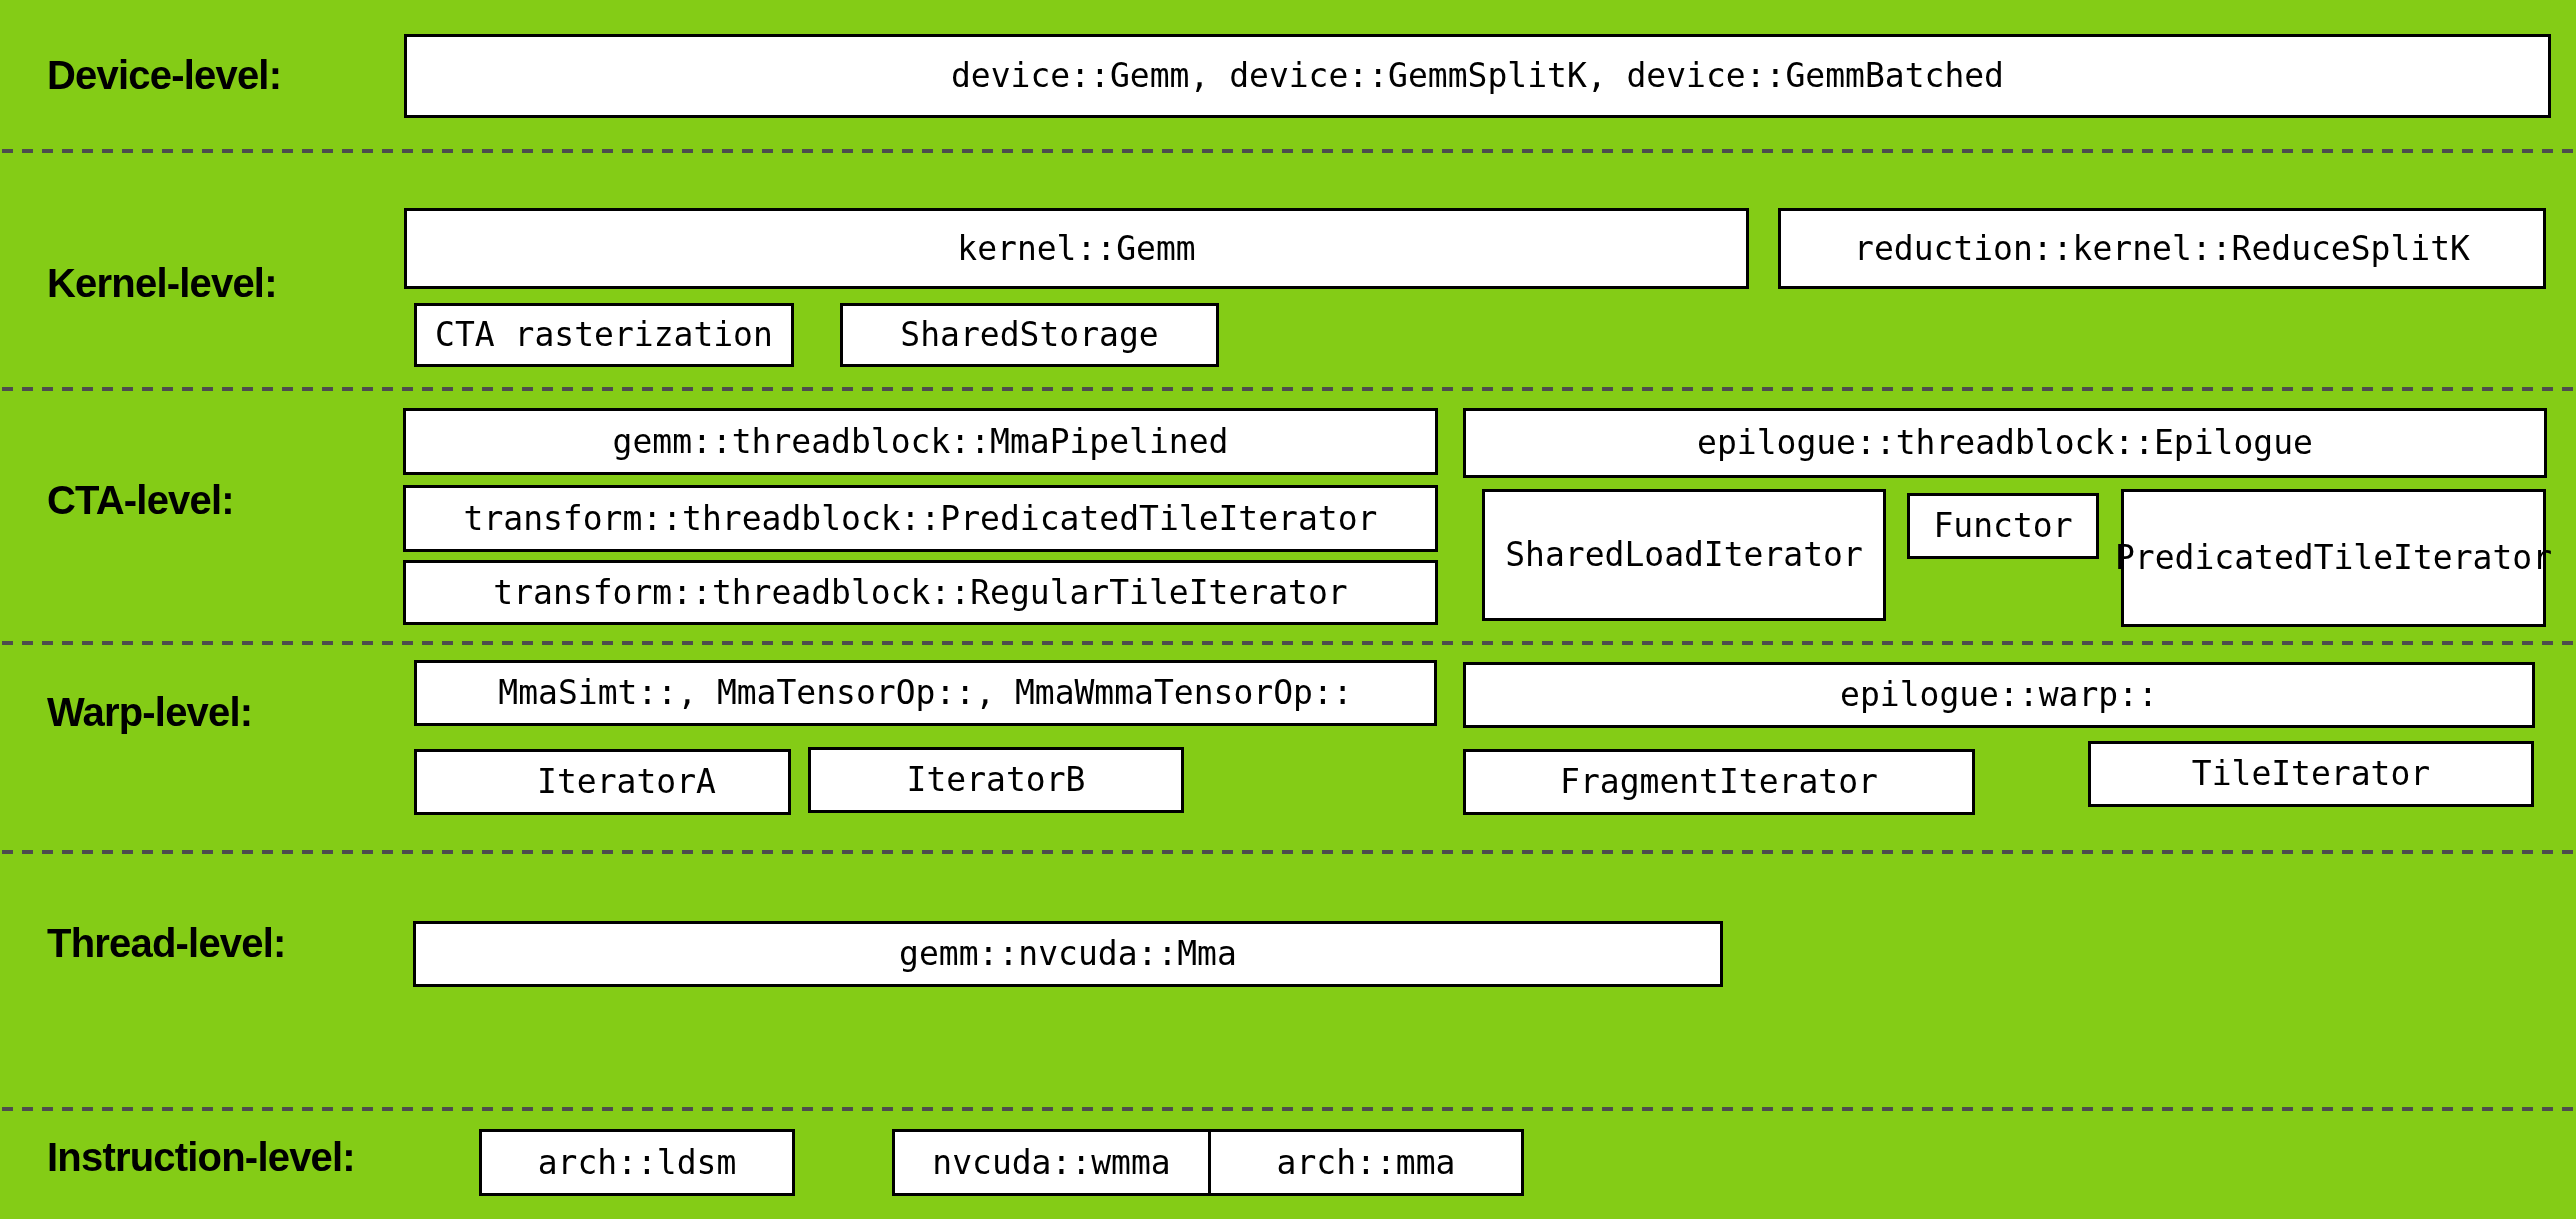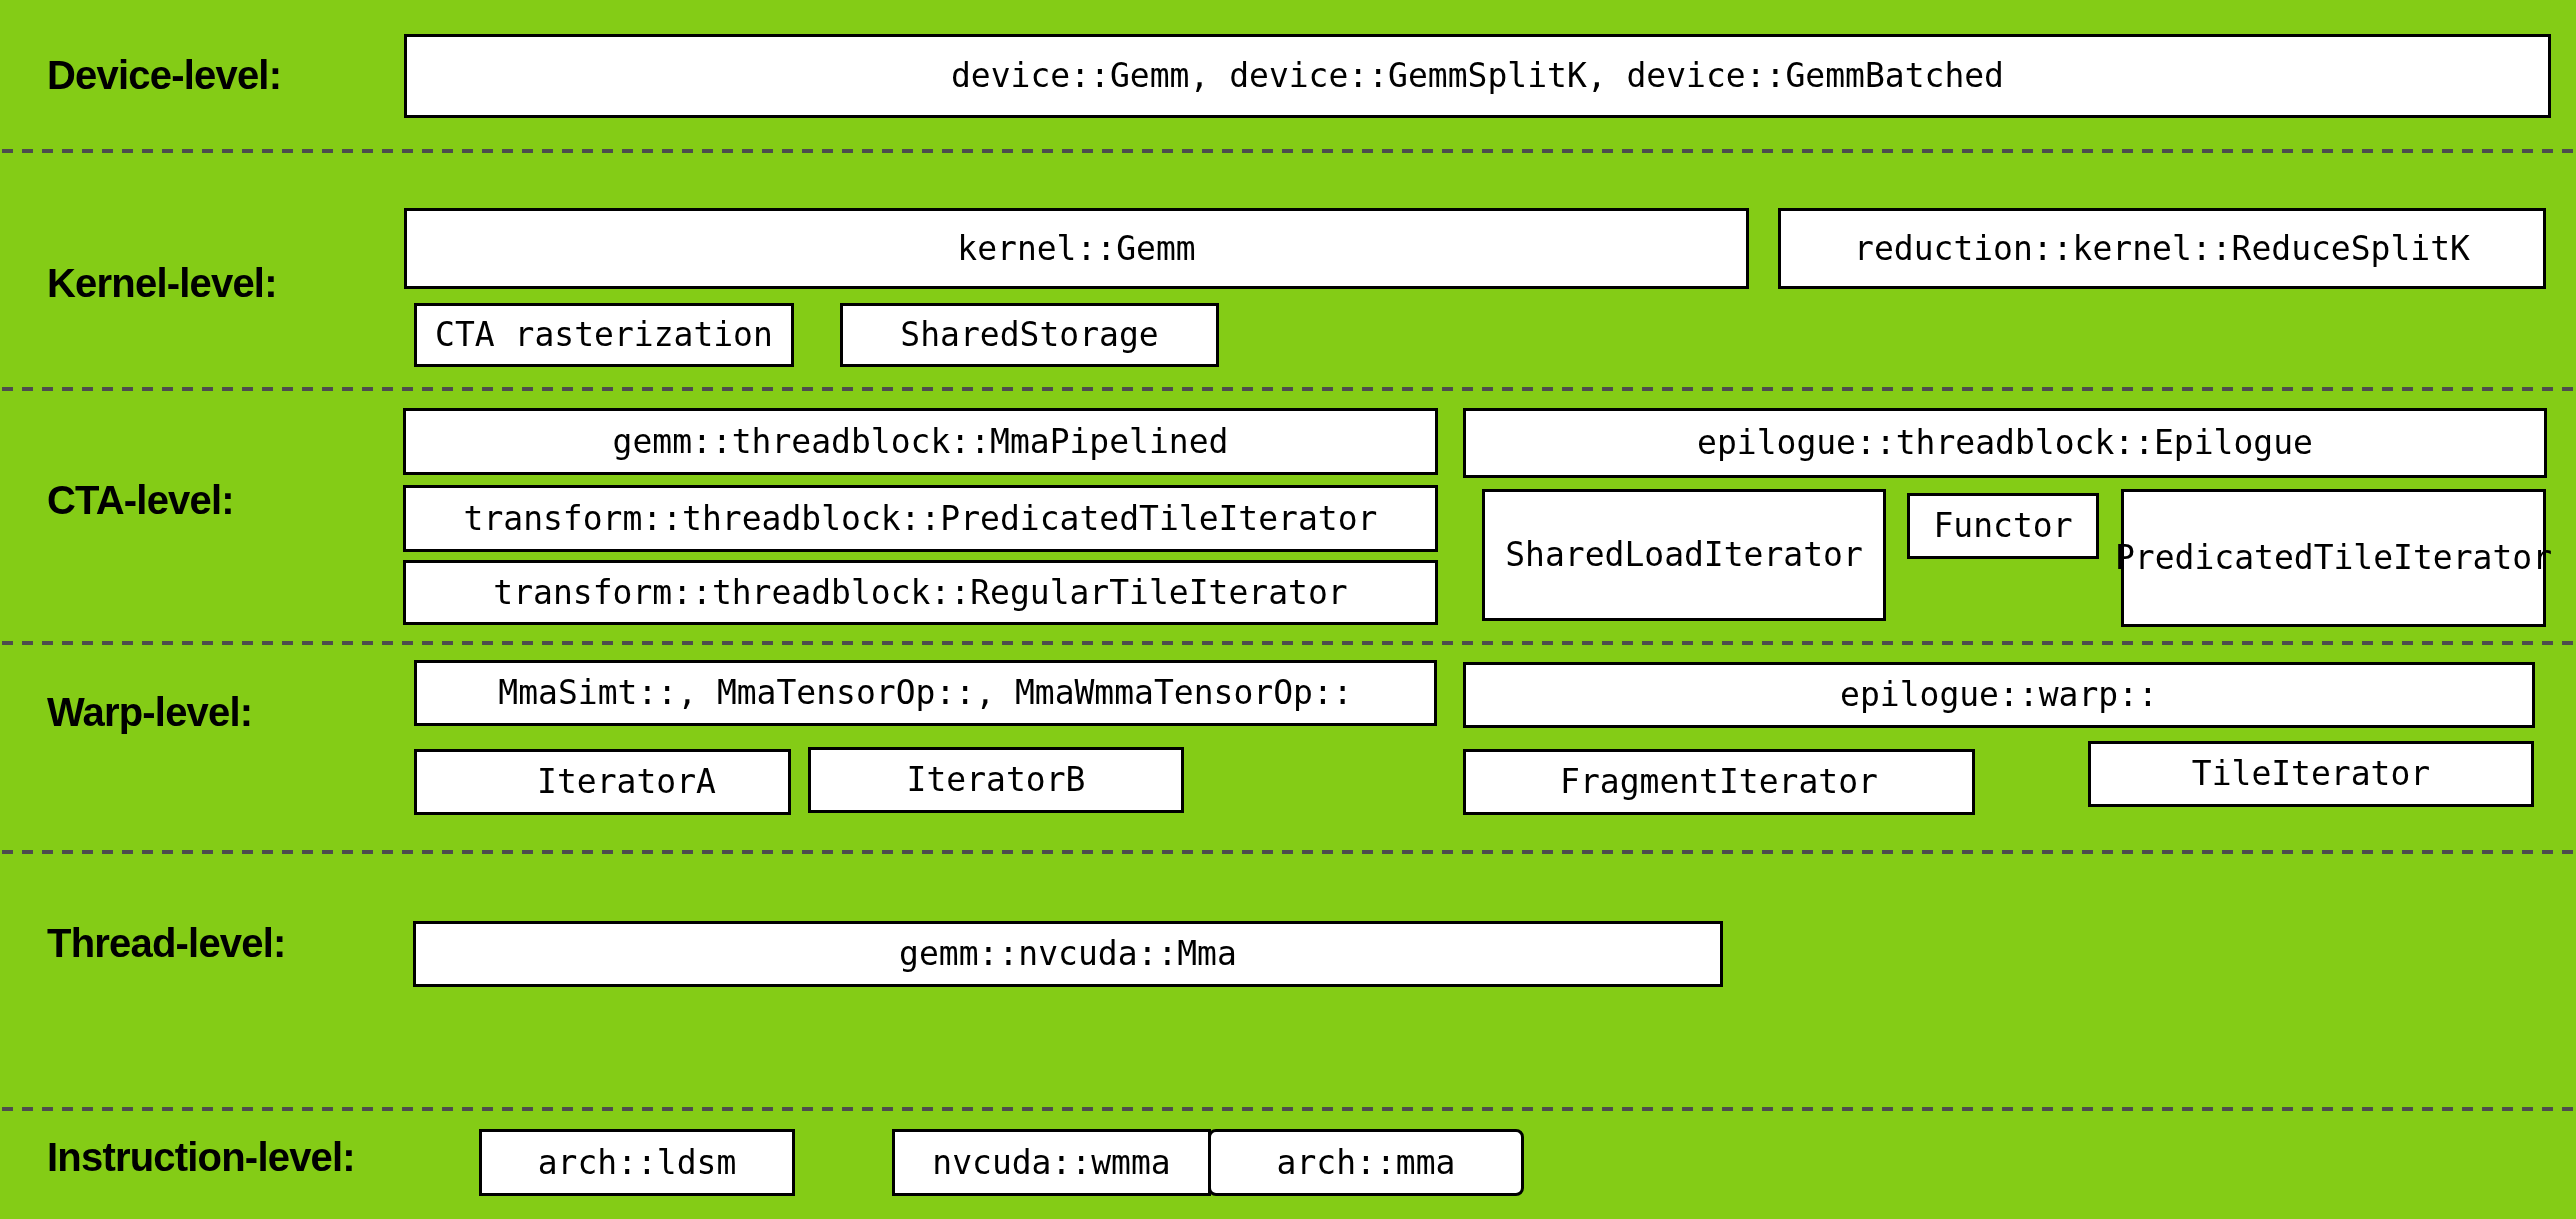--- a/index.html
+++ b/index.html
@@ -71,21 +71,21 @@
   #box-iterator-a         { left: 414px;  top: 749px;  width: 377px;  height: 66px; padding-left: 48px;  }
   #box-iterator-b         { left: 808px; top: 747px;  width: 376px;  height: 66px;  }
   #box-epilogue-warp      { left: 1463px; top: 662px;  width: 1072px; height: 66px;  }
   #box-fragment-iter      { left: 1463px; top: 749px;  width: 512px;  height: 66px;  }
   #box-tile-iter          { left: 2088px; top: 741px;  width: 446px;  height: 66px;  }
   
   #box-thread-mma         { left: 413px;  top: 921px; width: 1310px; height: 66px;  }
   
   #box-arch-ldsm          { left: 479px;  top: 1129px; width: 316px;  height: 67px;  }
   #box-nvcuda-wmma        { left: 848px; top: 1129px; width: 319px;  height: 67px; margin-left: 44px;  }
-  #box-arch-mma           { left: 1208px; top: 1129px; width: 316px;  height: 67px; border-radius: 8px;  }
+  #box-arch-mma           { left: 1208px; top: 1129px; width: 316px;  height: 67px;  }
 
   
   #label-device      { top: 51px;   }
   #label-kernel      { top: 259px;  }
   #label-cta         { top: 476px;  }
   #label-warp        { top: 688px;  }
   #label-thread      { top: 919px; }
   #label-instruction { top: 1133px; }
 
   

